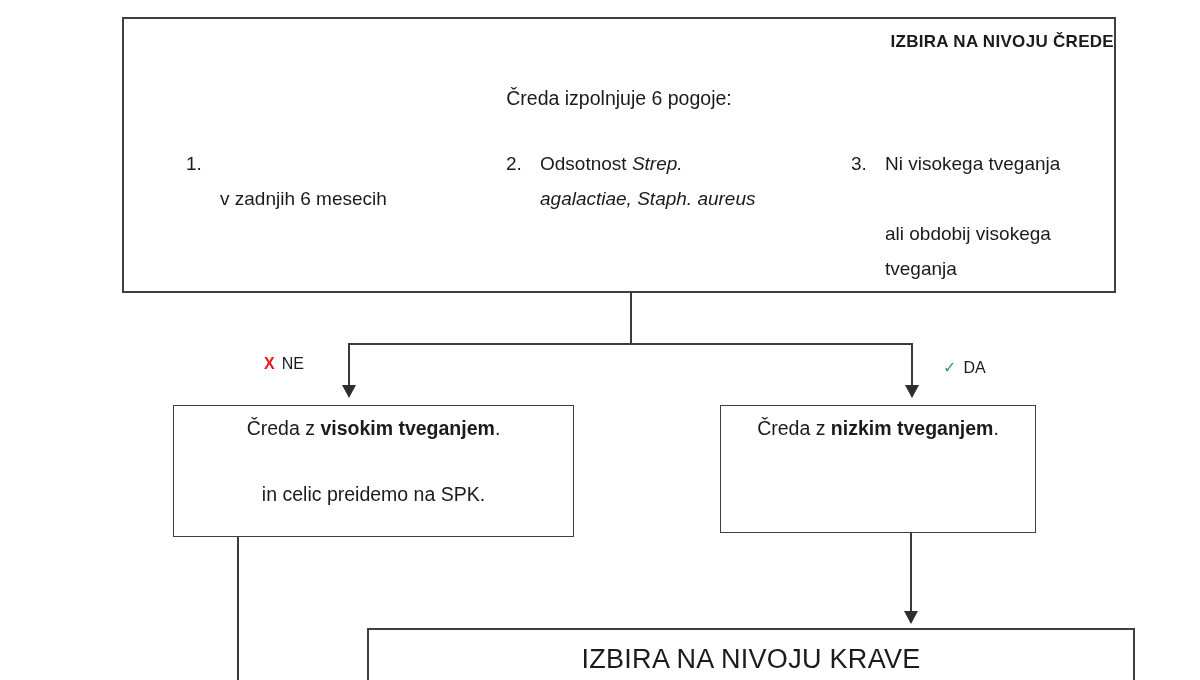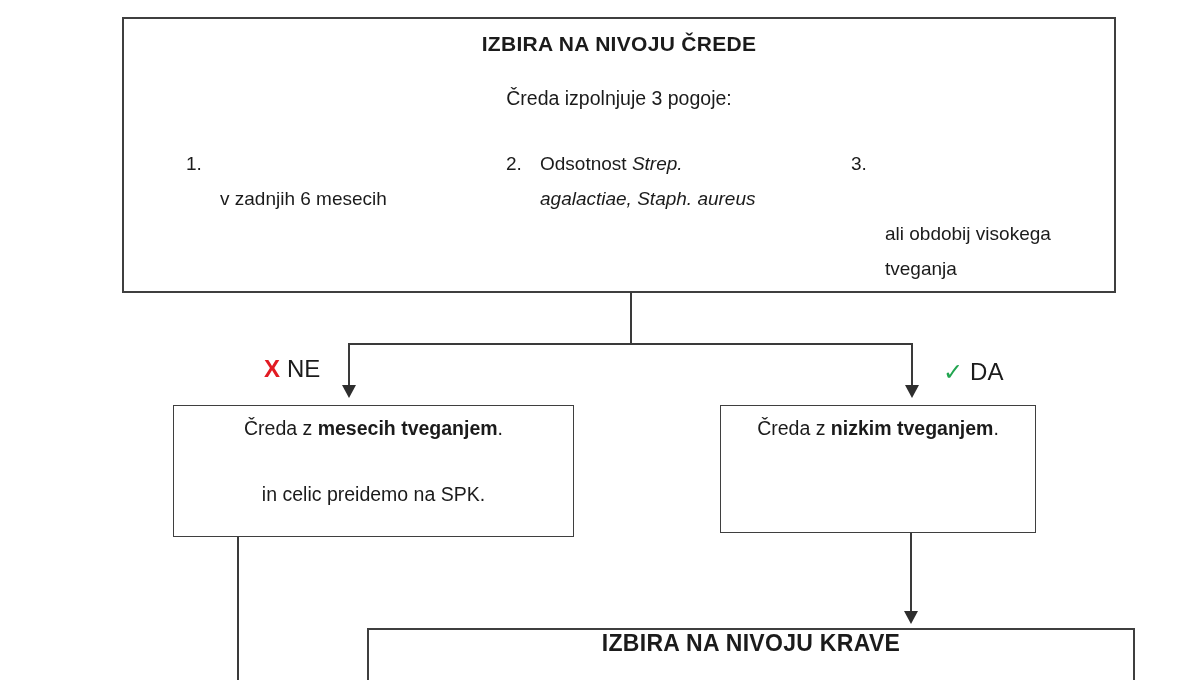--- a/index.html
+++ b/index.html
@@ -7,98 +7,98 @@
     position:relative; width:1200px; height:680px; overflow:hidden;
     background:#ffffff; color:#1b1b1b;
     font-family:"Liberation Sans","DejaVu Sans",sans-serif;
   }
   .box {
     position:absolute; background:#fff; border:2px solid #3f3f3f; box-sizing:border-box;
   }
   
   .herd { left:122px; top:17px; width:994px; height:276px; }
   .herd .box-title {
-    position:absolute; left:0; right:0; top:13px; text-align:center;
-    font-size:21px; font-weight:700; letter-spacing:0.3px;
+    position:absolute; left:0; right:0; top:13px; text-align:right;
+    font-size:17px; font-weight:700; letter-spacing:0.3px;
   }
   .herd .box-subtitle {
     position:absolute; left:0; right:0; top:68px; text-align:center; font-size:19.5px;
   }
   .cond { position:absolute; top:127px; display:flex; font-size:19px; line-height:35px; }
   .cond-num { width:34px; flex-shrink:0; }
   .cond1 { left:62px;  width:300px; }
   .cond2 { left:382px; width:330px; }
   .cond3 { left:727px; width:265px; }
   .cond em { font-style:italic; }
   
   .high-risk { left:173px; top:405px; width:401px; height:132px; border-width:1.5px; }
   .low-risk  { left:720px; top:405px; width:316px; height:128px; border-width:1.5px; }
   .risk-text {
     position:absolute; left:0; right:0; top:6px; text-align:center;
     font-size:19.5px; line-height:33px;
   }
   
   .cow { left:367px; top:628px; width:768px; height:70px; }
   .cow .box-title {
-    position:absolute; left:0; right:0; top:0; text-align:center;
-    font-size:23px; font-weight:700; letter-spacing:0.3px;
+    position:absolute; left:0; right:0; top:14px; text-align:center;
+    font-size:27px; font-weight:400; letter-spacing:0.3px;
   }
   
   .line { position:absolute; background:#3a3a3a; }
   .stem-center      { left:630px; top:292px; width:1.5px; height:51px; }
   .crossbar         { left:348px; top:343px; width:564px; height:1.5px; }
   .branch-left-line { left:348px; top:343px; width:1.5px; height:43px; }
   .branch-right-line{ left:911px; top:343px; width:1.5px; height:43px; }
   .drop-left-line   { left:237px; top:537px; width:1.5px; height:143px; }
   .drop-right-line  { left:910px; top:533px; width:1.5px; height:80px; }
   .arrowhead {
     position:absolute; width:0; height:0;
     border-left:7px solid transparent; border-right:7px solid transparent;
     border-top:13px solid #2e2e2e;
   }
   .head-left  { left:342px; top:385px; }
   .head-right { left:905px; top:385px; }
   .head-cow   { left:904px; top:611px; }
   
-  .branch-label { position:absolute; font-size:24px; white-space:nowrap; }
+  .branch-label { position:absolute; font-size:16px; white-space:nowrap; }
   .label-no  { left:264px; top:355px; }
   .label-yes { left:943px; top:358px;text-align:right; }
   .mark { font-weight:700; margin-right:7px; }
   .mark-no  { color:#e21b23; }
   .mark-yes { color:#22a550; }
 </style>
 </head>
 <body>
 
 <div class="canvas">
 
   <div class="box herd">
     <div class="box-title">IZBIRA NA NIVOJU ČREDE</div>
-    <div class="box-subtitle">Čreda izpolnjuje 3 pogoje:</div>
+    <div class="box-subtitle">Čreda izpolnjuje 6 pogoje:</div>
 
     <div class="cond cond1">
       <span class="cond-num">1.</span>
       <span class="cond-text">
         <br>
         <span>v zadnjih 6 mesecih</span>
       </span>
     </div>
 
     <div class="cond cond2">
       <span class="cond-num">2.</span>
       <span class="cond-text">
         <span>Odsotnost </span><em>Strep.</em><br>
         <em>agalactiae, Staph. aureus</em>
       </span>
     </div>
 
     <div class="cond cond3">
       <span class="cond-num">3.</span>
       <span class="cond-text">
-        <br>
+        <span>Ni visokega tveganja</span><br>
         <br>
         <span>ali obdobij visokega</span><br>
         <span>tveganja</span>
       </span>
     </div>
   </div>
 
   <div class="line stem-center"></div>
   <div class="line crossbar"></div>
   <div class="line branch-left-line"></div>
@@ -108,21 +108,21 @@
 
   <div class="branch-label label-no">
     <span class="mark mark-no">X</span><span>NE</span>
   </div>
   <div class="branch-label label-yes">
     <span class="mark mark-yes">✓</span><span>DA</span>
   </div>
 
   <div class="box high-risk">
     <div class="risk-text">
-      <span><span>Čreda z </span><b>mesecih tveganjem</b><span>.</span></span><br>
+      <span><span>Čreda z </span><b>visokim tveganjem</b><span>.</span></span><br>
       <br>
       <span>in celic preidemo na SPK.</span>
     </div>
   </div>
 
   <div class="box low-risk">
     <div class="risk-text">
       <span><span>Čreda z </span><b>nizkim tveganjem</b><span>.</span></span><br>
     </div>
   </div>

